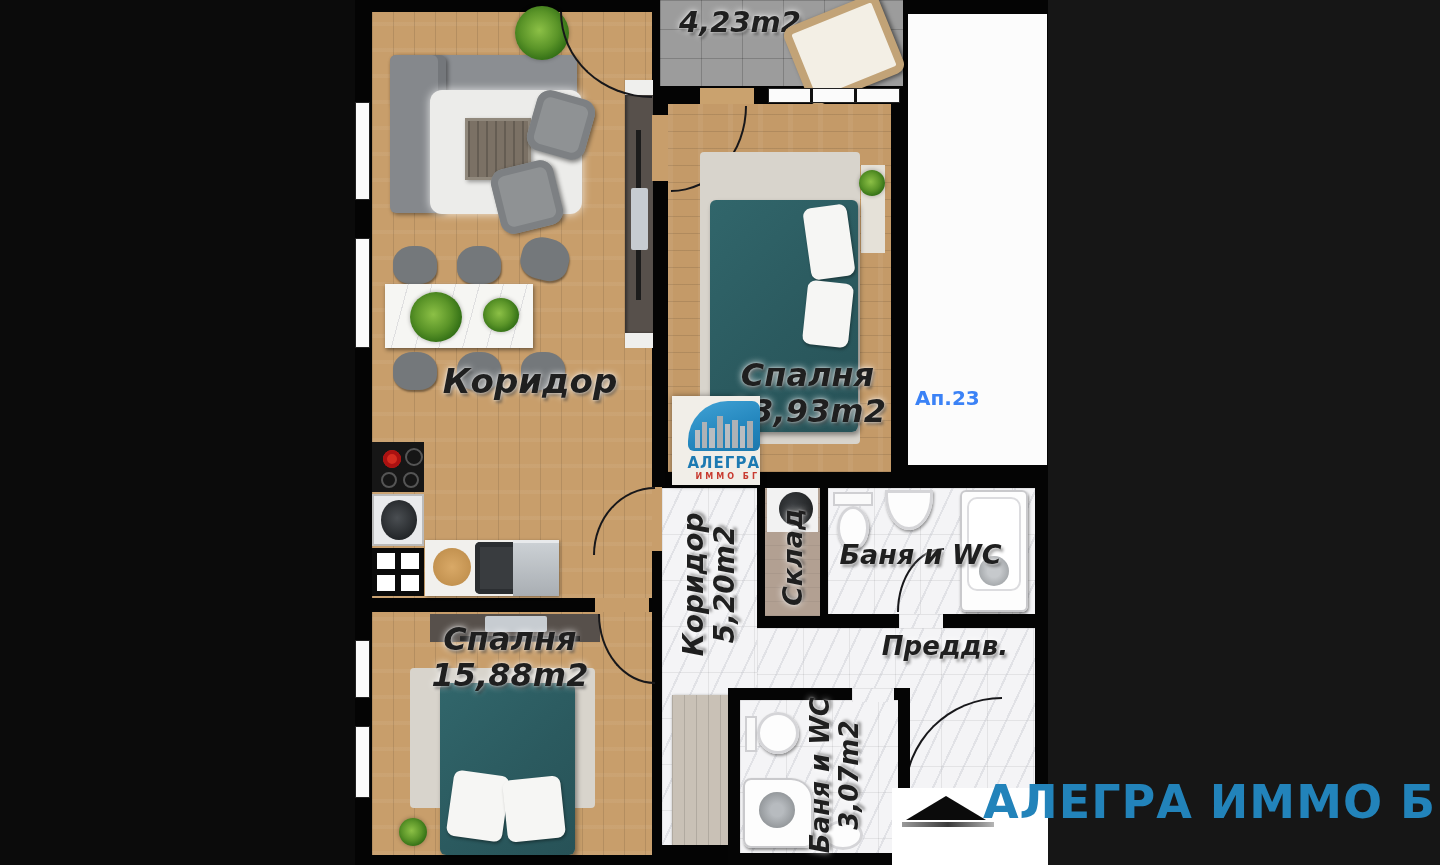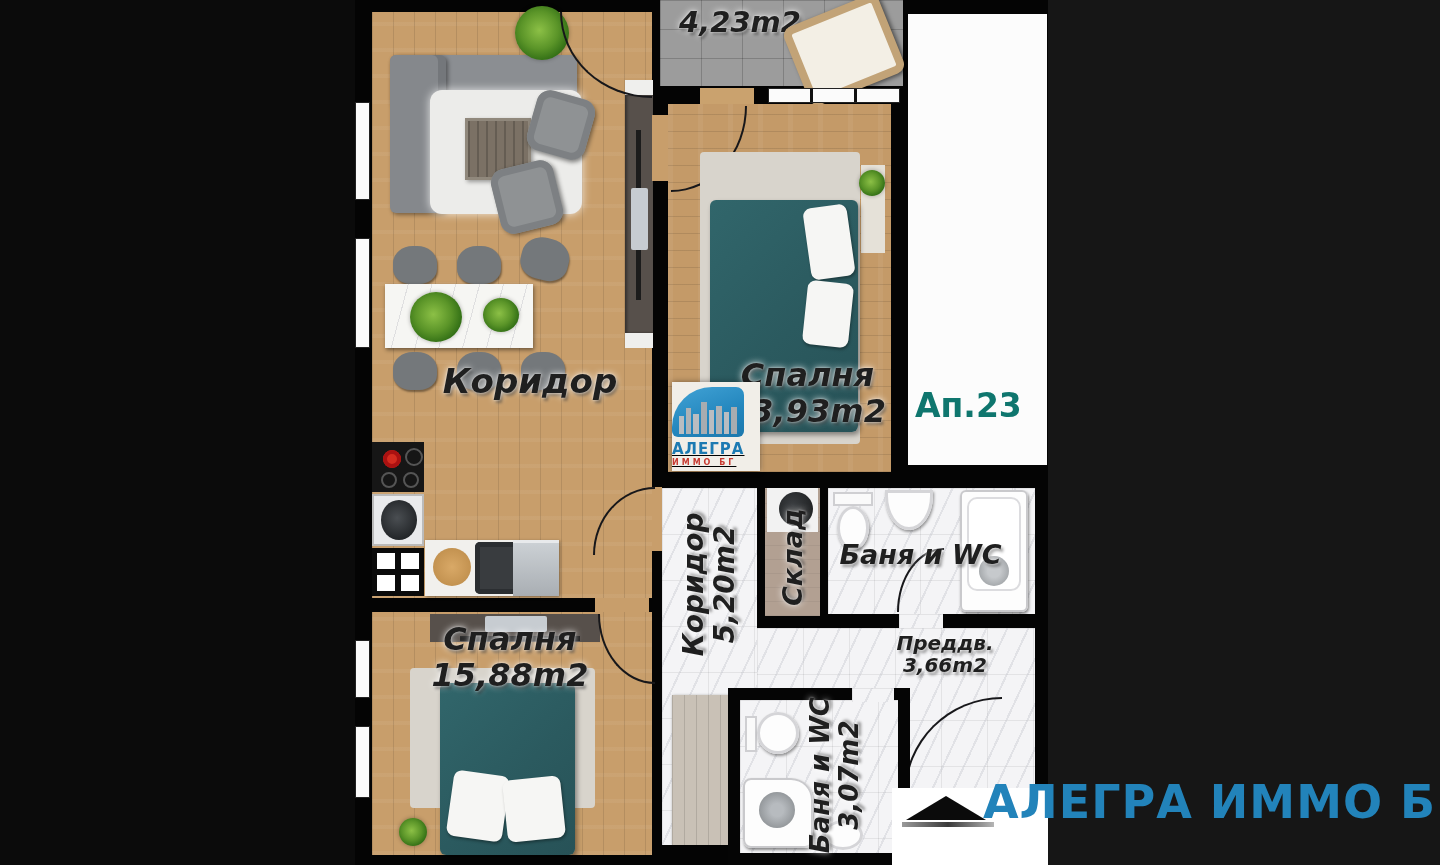--- a/index.html
+++ b/index.html
@@ -119,21 +119,21 @@
     <div class="abs plant" style="left:504px;top:170px;width:26px;height:26px;"></div>
     <div class="abs teal" style="left:355px;top:200px;width:148px;height:232px;"></div>
     <div class="abs pillow" style="left:452px;top:206px;width:44px;height:72px;transform:rotate(-8deg);"></div>
     <div class="abs pillow" style="left:450px;top:282px;width:46px;height:64px;transform:rotate(6deg);"></div>
     <div class="abs rlabel" style="left:355px;top:358px;width:195px;font-size:32px;">
       <div>Спалня</div>
       <div>13,93m2</div>
     </div>
 
     <div class="abs" style="left:553px;top:14px;width:139px;height:451px;background:#fcfcfc;">
-      <div class="abs" style="left:7px;top:372px;font-size:33px;font-weight:700;color:#0f766e;">Ап.23</div>
+      <div class="abs" style="left:7px;top:372px;font-size:20px;font-weight:700;color:#3b82f6;">Ап.23</div>
     </div>
 
     <div class="abs marble" style="left:307px;top:488px;width:95px;height:357px;"></div>
     <div class="abs vwrap" style="left:305px;top:492px;width:100px;height:185px;">
       <div class="vrot rlabel" style="font-size:28px;">
         <div>Коридор</div>
         <div>5,20m2</div>
       </div>
     </div>
     <div class="abs ward" style="left:317px;top:695px;width:58px;height:150px;box-shadow:1px 1px 3px rgba(0,0,0,.5);"></div>
@@ -157,23 +157,22 @@
     <div class="abs fix-white" style="left:605px;top:490px;width:68px;height:122px;border-radius:6px;"></div>
     <div class="abs" style="left:612px;top:497px;width:54px;height:94px;border-radius:10px;background:#fff;box-shadow:inset 0 0 0 2px #dcdcdf;"></div>
     <div class="abs" style="left:624px;top:556px;width:30px;height:30px;border-radius:50%;background:radial-gradient(circle,#c6c9cc 30%,#8f9396 100%);"></div>
     <div class="abs arc" style="left:542px;top:548px;width:45px;height:62px;border-left:2px solid #17171a;border-top:2px solid #17171a;border-top-left-radius:100% 100%;"></div>
     <div class="abs marble" style="left:544px;top:614px;width:44px;height:14px;"></div>
     <div class="abs rlabel" style="left:478px;top:540px;width:175px;font-size:27px;">
       <div>Баня и WC</div>
     </div>
 
     <div class="abs marble" style="left:402px;top:628px;width:278px;height:167px;"></div>
-    <div class="abs rlabel" style="left:505px;top:632px;width:170px;font-size:20px;">
+    <div class="abs rlabel" style="left:505px;top:632px;width:170px;font-size:26px;">
       <div>Преддв.</div>
-      <div>3,66m2</div>
     </div>
     <div class="abs arc" style="left:549px;top:697px;width:96px;height:96px;border-left:2px solid #17171a;border-top:2px solid #17171a;border-top-left-radius:100% 100%;"></div>
     <div class="abs" style="left:553px;top:793px;width:90px;height:12px;background:#e8e8ea;"></div>
 
     <div class="abs" style="left:373px;top:688px;width:182px;height:177px;background:#050505;"></div>
     <div class="abs marble" style="left:385px;top:700px;width:158px;height:153px;"></div>
     <div class="abs marble" style="left:497px;top:688px;width:42px;height:14px;"></div>
     <div class="abs" style="left:390px;top:716px;width:12px;height:36px;background:#fafafa;box-shadow:inset 0 0 0 2px #cfcfd2;"></div>
     <div class="abs" style="left:402px;top:712px;width:42px;height:42px;border-radius:50%;background:#fdfdfd;box-shadow:inset 0 0 0 3px #d5d5d8,1px 2px 3px rgba(0,0,0,.4);"></div>
     <div class="abs fix-white" style="left:388px;top:778px;width:70px;height:70px;border-radius:8px 22px 8px 8px;"></div>
@@ -200,21 +199,21 @@
     <div class="abs arc" style="left:243px;top:614px;width:55px;height:68px;border-left:2px solid #17171a;border-bottom:2px solid #17171a;border-bottom-left-radius:100% 100%;"></div>
     <div class="abs" style="left:240px;top:598px;width:54px;height:14px;background:#c89e6b;"></div>
     <div class="abs rlabel" style="left:55px;top:622px;width:200px;font-size:32px;">
       <div>Спалня</div>
       <div>15,88m2</div>
     </div>
 
     <div class="abs arc" style="left:205px;top:12px;width:90px;height:84px;border-left:2px solid #17171a;border-bottom:2px solid #17171a;border-bottom-left-radius:100% 100%;"></div>
     <div class="abs" style="left:297px;top:115px;width:16px;height:66px;background:#c89e6b;"></div>
 
-    <div class="abs" style="left:317px;top:382px;width:88px;height:89px;background:#f1eee8;box-shadow:0 0 6px rgba(0,0,0,.4);display:flex;flex-direction:column;align-items:flex-start;text-decoration:underline;">
+    <div class="abs" style="left:317px;top:396px;width:88px;height:89px;background:#f1eee8;box-shadow:0 0 6px rgba(0,0,0,.4);display:flex;flex-direction:column;align-items:flex-end;">
       <div style="margin-top:5px;width:72px;height:50px;background:linear-gradient(160deg,#42a3d6 0%,#2386bd 60%,#1c78ad 100%);border-radius:40px 8px 6px 6px;display:flex;align-items:flex-end;justify-content:center;gap:2px;padding-bottom:3px;box-sizing:border-box;">
         <i style="display:block;width:5px;height:18px;background:#b9bdc1"></i>
         <i style="display:block;width:5px;height:26px;background:#aeb2b6"></i>
         <i style="display:block;width:6px;height:20px;background:#b9bdc1"></i>
         <i style="display:block;width:6px;height:32px;background:#a8acb0"></i>
         <i style="display:block;width:5px;height:24px;background:#b9bdc1"></i>
         <i style="display:block;width:6px;height:28px;background:#aeb2b6"></i>
         <i style="display:block;width:5px;height:22px;background:#b9bdc1"></i>
         <i style="display:block;width:6px;height:27px;background:#a8acb0"></i>
       </div>

